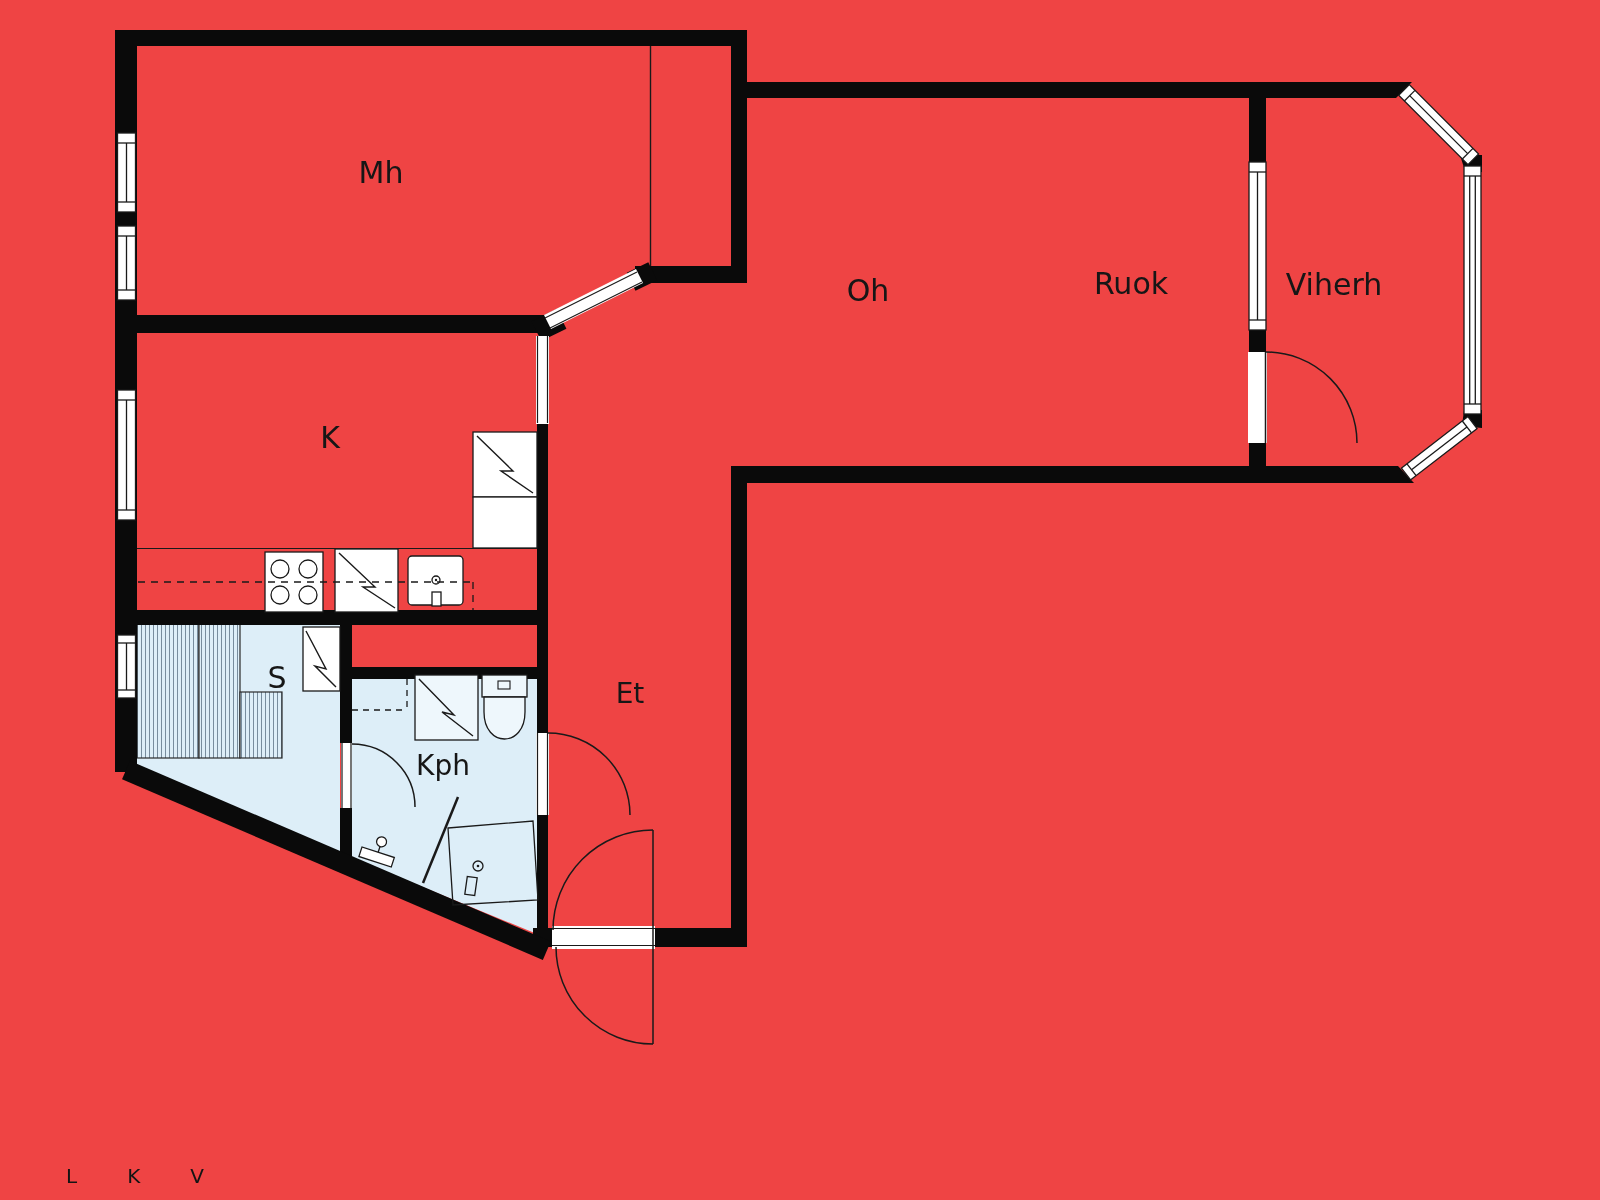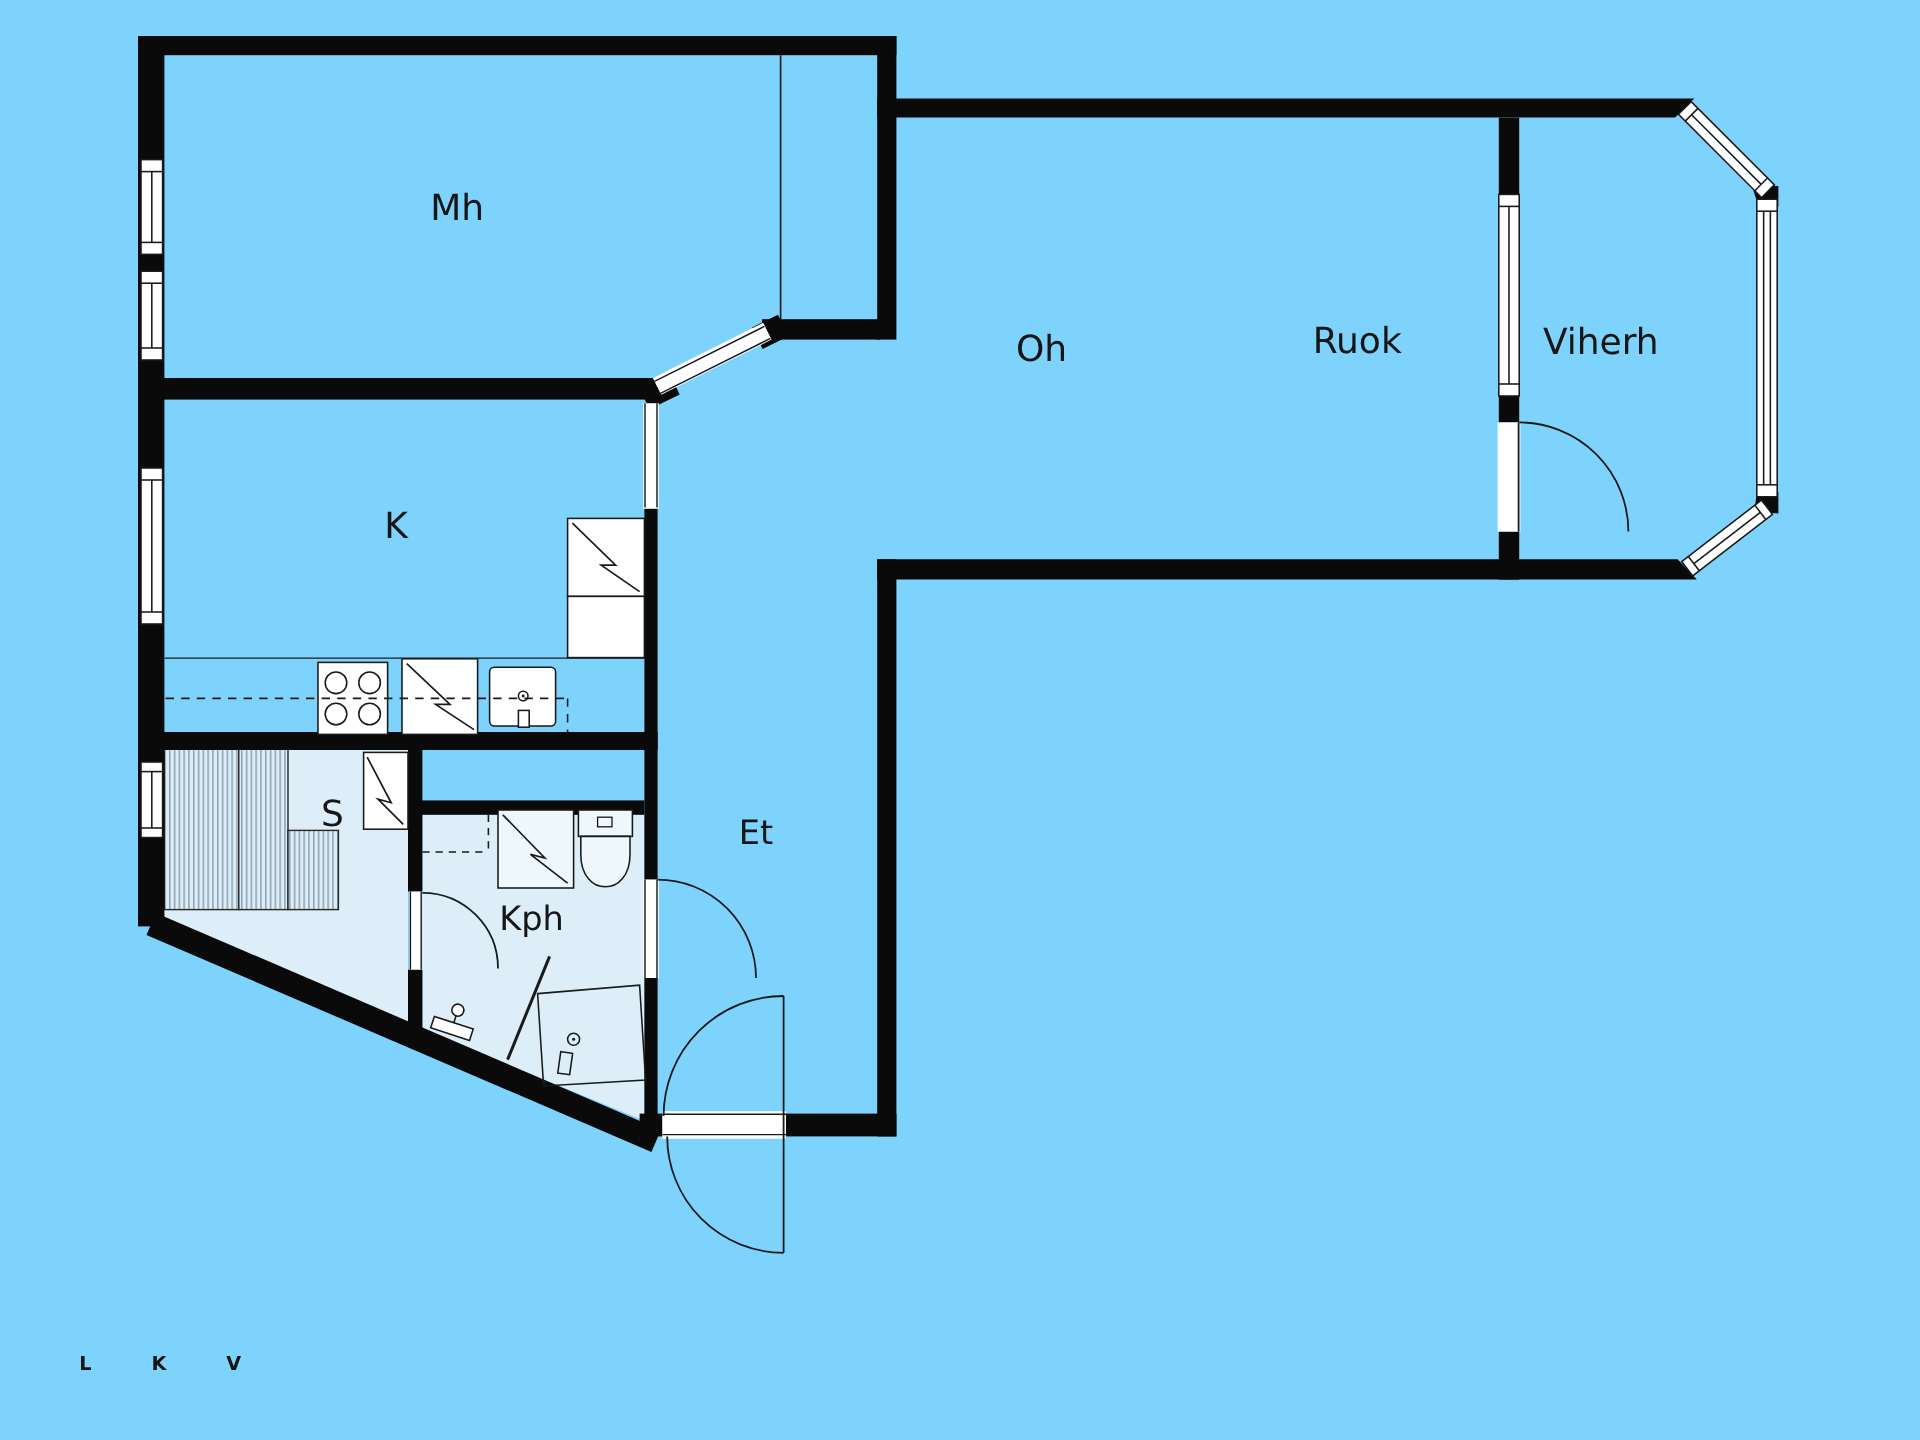--- a/index.html
+++ b/index.html
@@ -1,24 +1,24 @@
 <!DOCTYPE html>
 <html><head>
 <meta charset="utf-8">
 <style>
   html,body{margin:0;padding:0;background:#fff;}
-  #stage{position:relative;width:1600px;height:1200px;background:#7dd3fc;overflow:hidden;
+  #stage{position:relative;width:1600px;height:1200px;background:#ef4444;overflow:hidden;
          font-family:"DejaVu Sans","Liberation Sans",sans-serif;}
   svg{position:absolute;left:0;top:0;}
   .room-label{font-family:"DejaVu Sans","Liberation Sans",sans-serif;font-size:30px;fill:#161616;}
   .room-label.small{font-size:28px;}
   #logo{position:absolute;left:30px;top:1060px;font-size:72px;letter-spacing:9px;
         color:#141414;font-weight:400;}
-  #logo-sub{position:absolute;left:66px;top:1127px;font-size:16px;letter-spacing:50px;
-        color:#141414;font-weight:700;}
+  #logo-sub{position:absolute;left:66px;top:1164px;font-size:20px;letter-spacing:50px;
+        color:#141414;font-weight:400;}
   #disclaimer{position:absolute;left:620px;top:1144px;font-size:17px;color:#1d1d1d;}
 </style>
 </head>
 <body>
 
 <div id="stage">
 <svg width="1600" height="1200" viewBox="0 0 1600 1200">
   <defs>
     <pattern id="hatch" width="4" height="8" patternUnits="userSpaceOnUse">
       <rect x="0" y="0" width="4" height="8" fill="#ddeef8"></rect>

